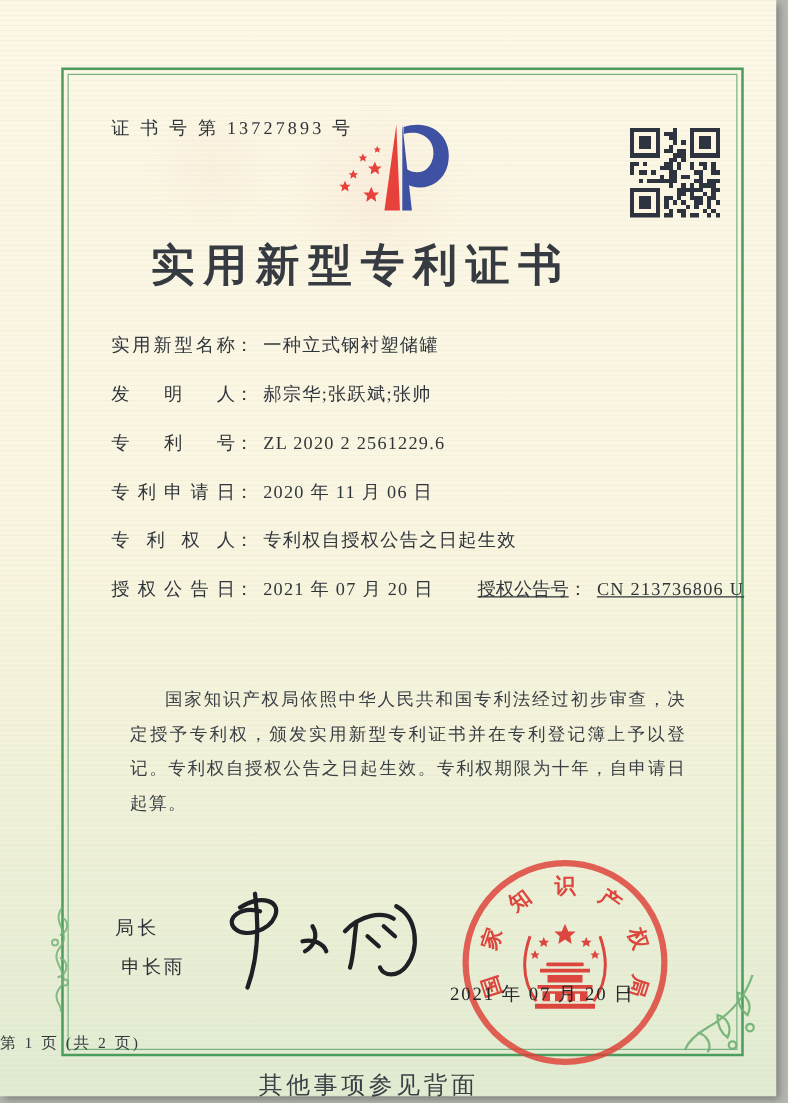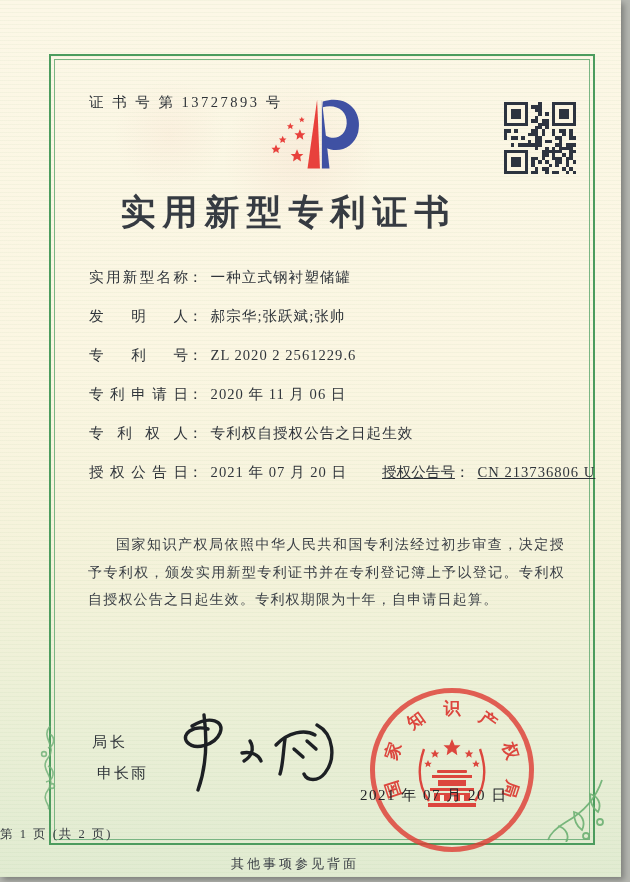--- a/index.html
+++ b/index.html
@@ -25,34 +25,34 @@
   .title{position:absolute;left:0;top:189px;width:577px;text-align:center;
     font-size:35px;font-weight:600;letter-spacing:7px;color:#363b42;}
   .fields{position:absolute;left:89px;top:266px;right:45px;font-size:14.6px;color:#30353b;}
   .field-row{margin-bottom:16px;line-height:23px;white-space:nowrap;}
   .f-label{display:inline-block;width:99px;text-align:justify;text-align-last:justify;color:#30353b;}
   .f-colon{display:inline-block;}
   .f-value{letter-spacing:1px;padding-left:8px;}
   .grant-right{margin-left:35px;text-decoration:underline;}
   .paras{position:absolute;left:88px;top:531px;right:56px;font-size:14px;line-height:27.5px;
     letter-spacing:1.2px;color:#3a3f45;text-align:justify;}
-  .paras p{margin:0;text-indent:2em;}
+  .paras p{margin:16px;text-indent:2em;}
   .sig-title{position:absolute;left:92px;top:733px;font-size:15px;letter-spacing:3px;color:#2e3338;}
   .sig-name{position:absolute;left:97px;top:764px;font-size:15px;letter-spacing:2px;color:#2e3338;}
   .sig-hand{position:absolute;left:158px;top:710px;width:200px;height:92px;}
   .seal{position:absolute;left:370px;top:688px;width:164px;height:164px;box-sizing:border-box;
     border:5px solid rgba(222,62,54,.85);border-radius:50%;opacity:.96;}
   .seal-ring span{position:absolute;left:50%;top:50%;width:22px;height:22px;margin:-11px 0 0 -11px;
     text-align:center;line-height:22px;font-size:17px;font-weight:bold;color:#dc4038;}
   .emblem{position:absolute;left:50%;top:40px;transform:translateX(-50%);}
   .seal-date{position:absolute;left:360px;top:786px;font-size:15px;letter-spacing:1.5px;color:#24262a;z-index:5;}
   .page-num{position:absolute;left:0;top:826px;width:580px;text-align:left;
     font-size:12.5px;letter-spacing:2px;color:#33383e;}
   .back-note{position:absolute;left:0;top:855px;width:590px;text-align:center;
-    font-size:13px;letter-spacing:3px;color:#3a3f45;}
+    font-size:19px;letter-spacing:3px;color:#3a3f45;}
   .flourish-left{position:absolute;left:36px;top:724px;}
   .flourish-br{position:absolute;left:544px;top:778px;}
 </style>
 </head>
 <body>
 
 <div class="paper">
   <div class="frame">
     <div class="frame-inner"></div>
   </div>

